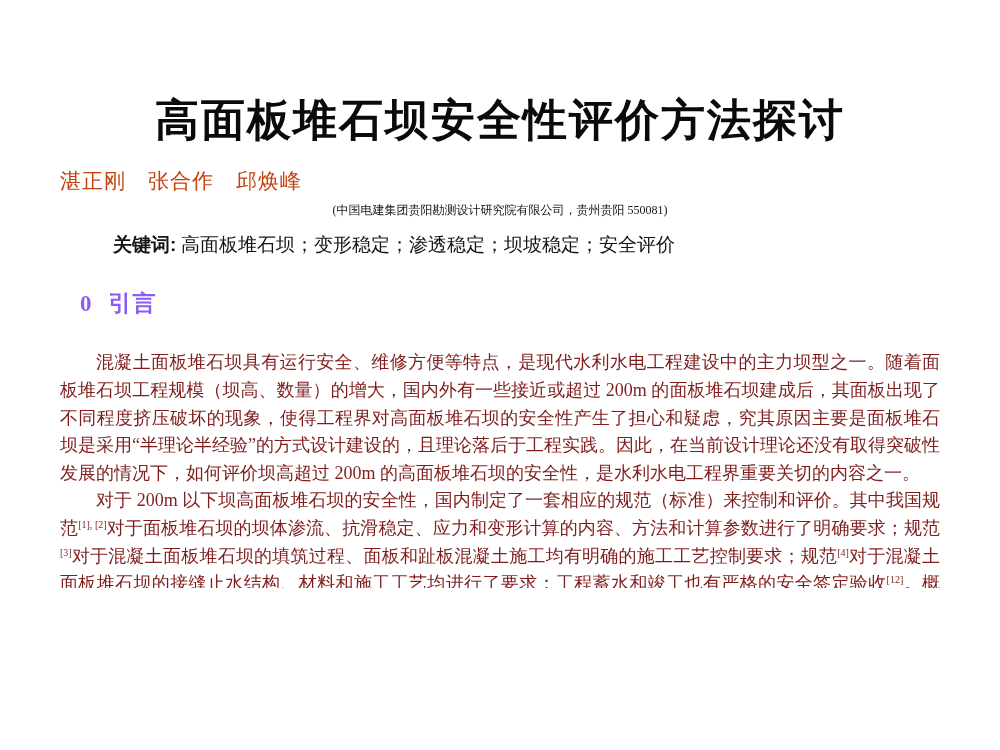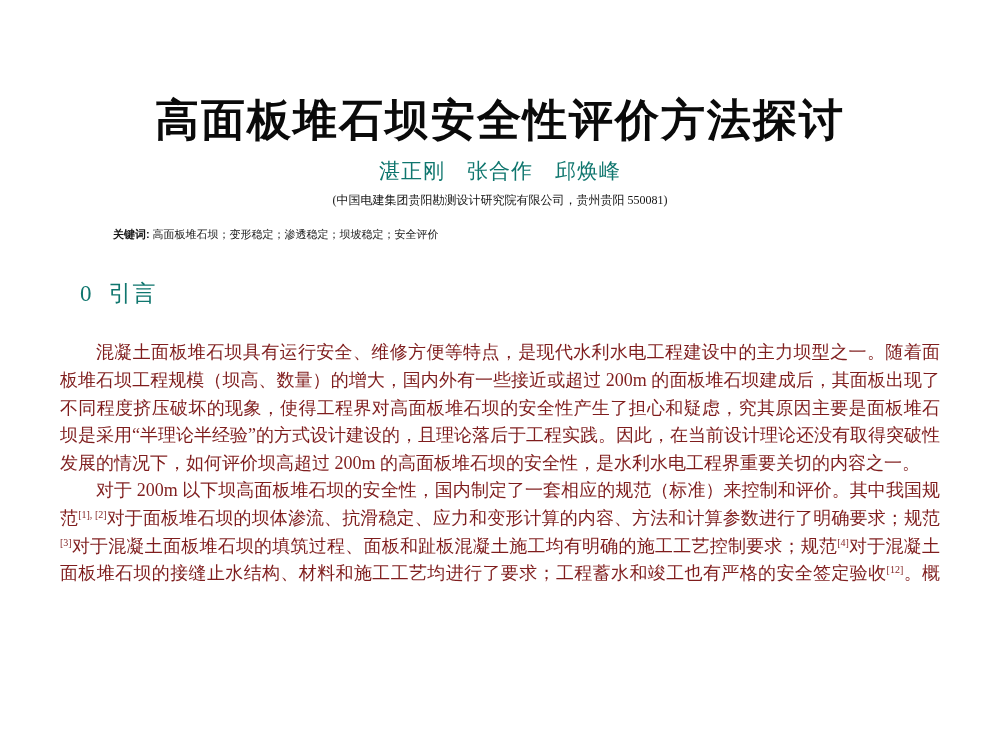--- a/index.html
+++ b/index.html
@@ -19,25 +19,24 @@
     margin: 96px 0 0 0;
     text-align: center;
     font-family: "Liberation Sans", sans-serif;
     font-weight: 700;
     font-size: 44px;
     line-height: 1.1;
     letter-spacing: 2px;
     color: #0a0a0a;
   }
   .paper-authors {
-    margin-top: 13px;
-    text-align: center;
+    margin-top: 23px;
     font-size: 21px;
     letter-spacing: 1px;
-    color: #0f766e;
+    color: #c2410c;
   }
   .paper-affiliation {
     margin-top: 7px;
     text-align: center;
     font-size: 12px;
     color: #141414;
   }
   .abstract-block {
     width: 792px;
     margin: 14px 0 0 53px;
@@ -49,29 +48,29 @@
     text-align: justify;
     text-justify: inter-ideograph;
     color: #141414;
   }
   .abstract-label, .keywords-label {
     font-family: "Liberation Sans", sans-serif;
     font-weight: 700;
   }
   .keywords-line {
     margin: 11px 0 0 0;
-    font-size: 11px;
+    font-size: 19px;
     line-height: 23px;
     color: #141414;
   }
   .section-heading {
     margin: 32px 0 0 20px;
     font-size: 23px;
-    font-weight: 400;
-    color: #0f766e;
+    font-weight: 700;
+    color: #8b5cf6;
     letter-spacing: 1px;
   }
   .section-number { margin-right: 0.7em; }
   .body-text {
     margin-top: 30px;
   }
   .para {
     margin: 0;
     font-size: 18px;
     line-height: 27.6px;

